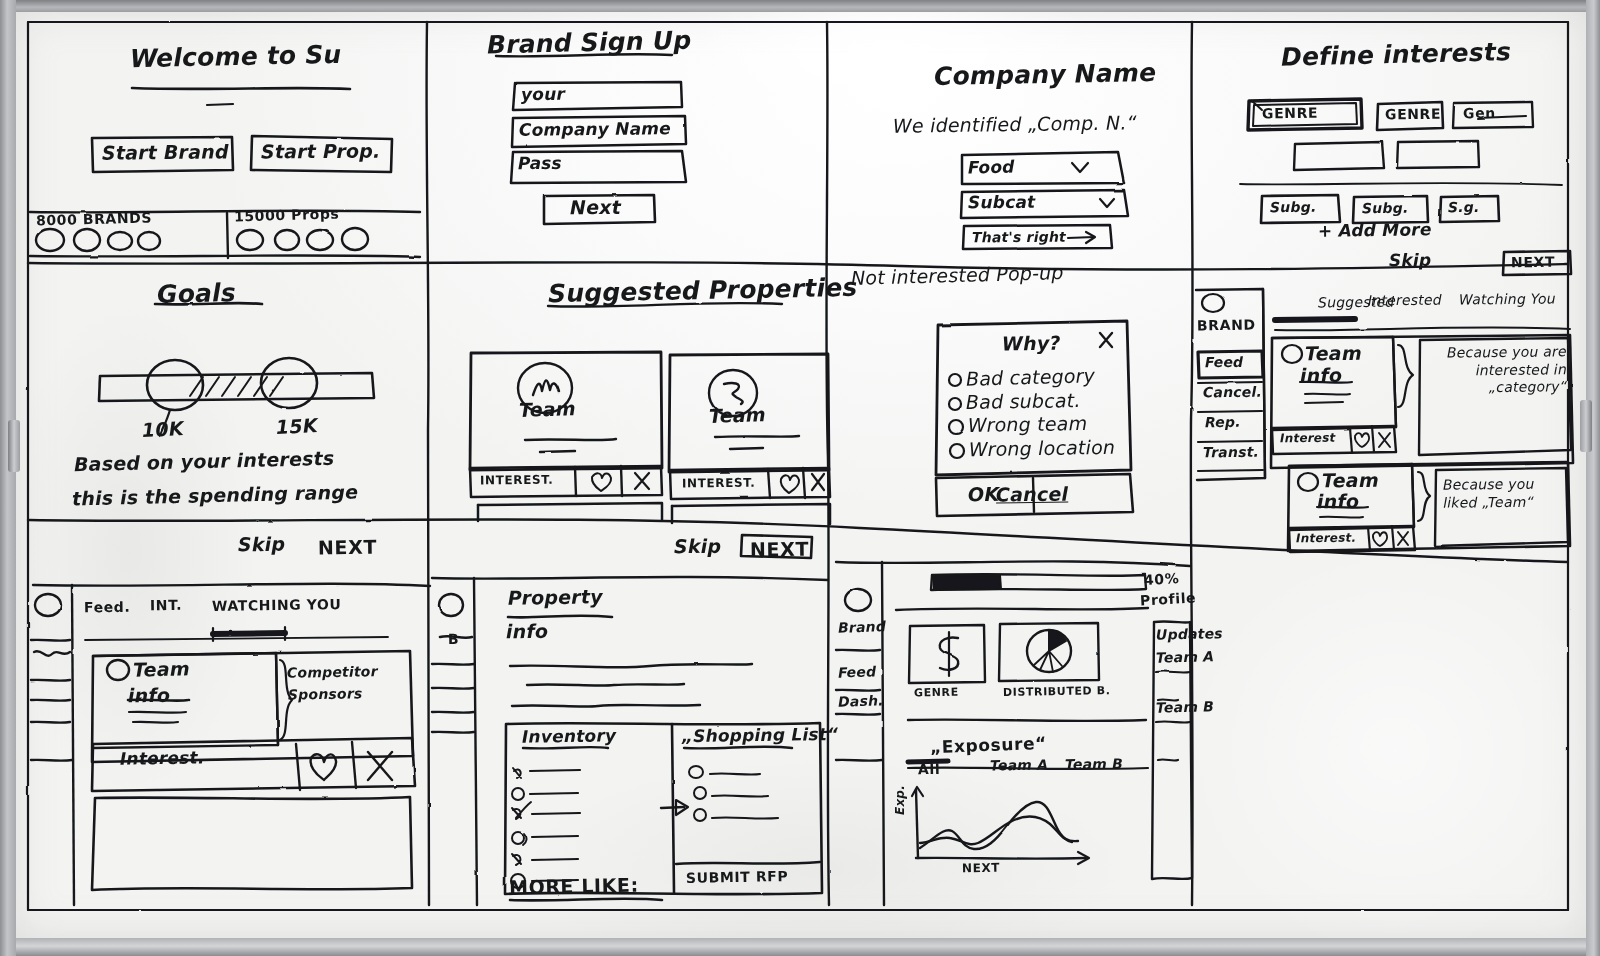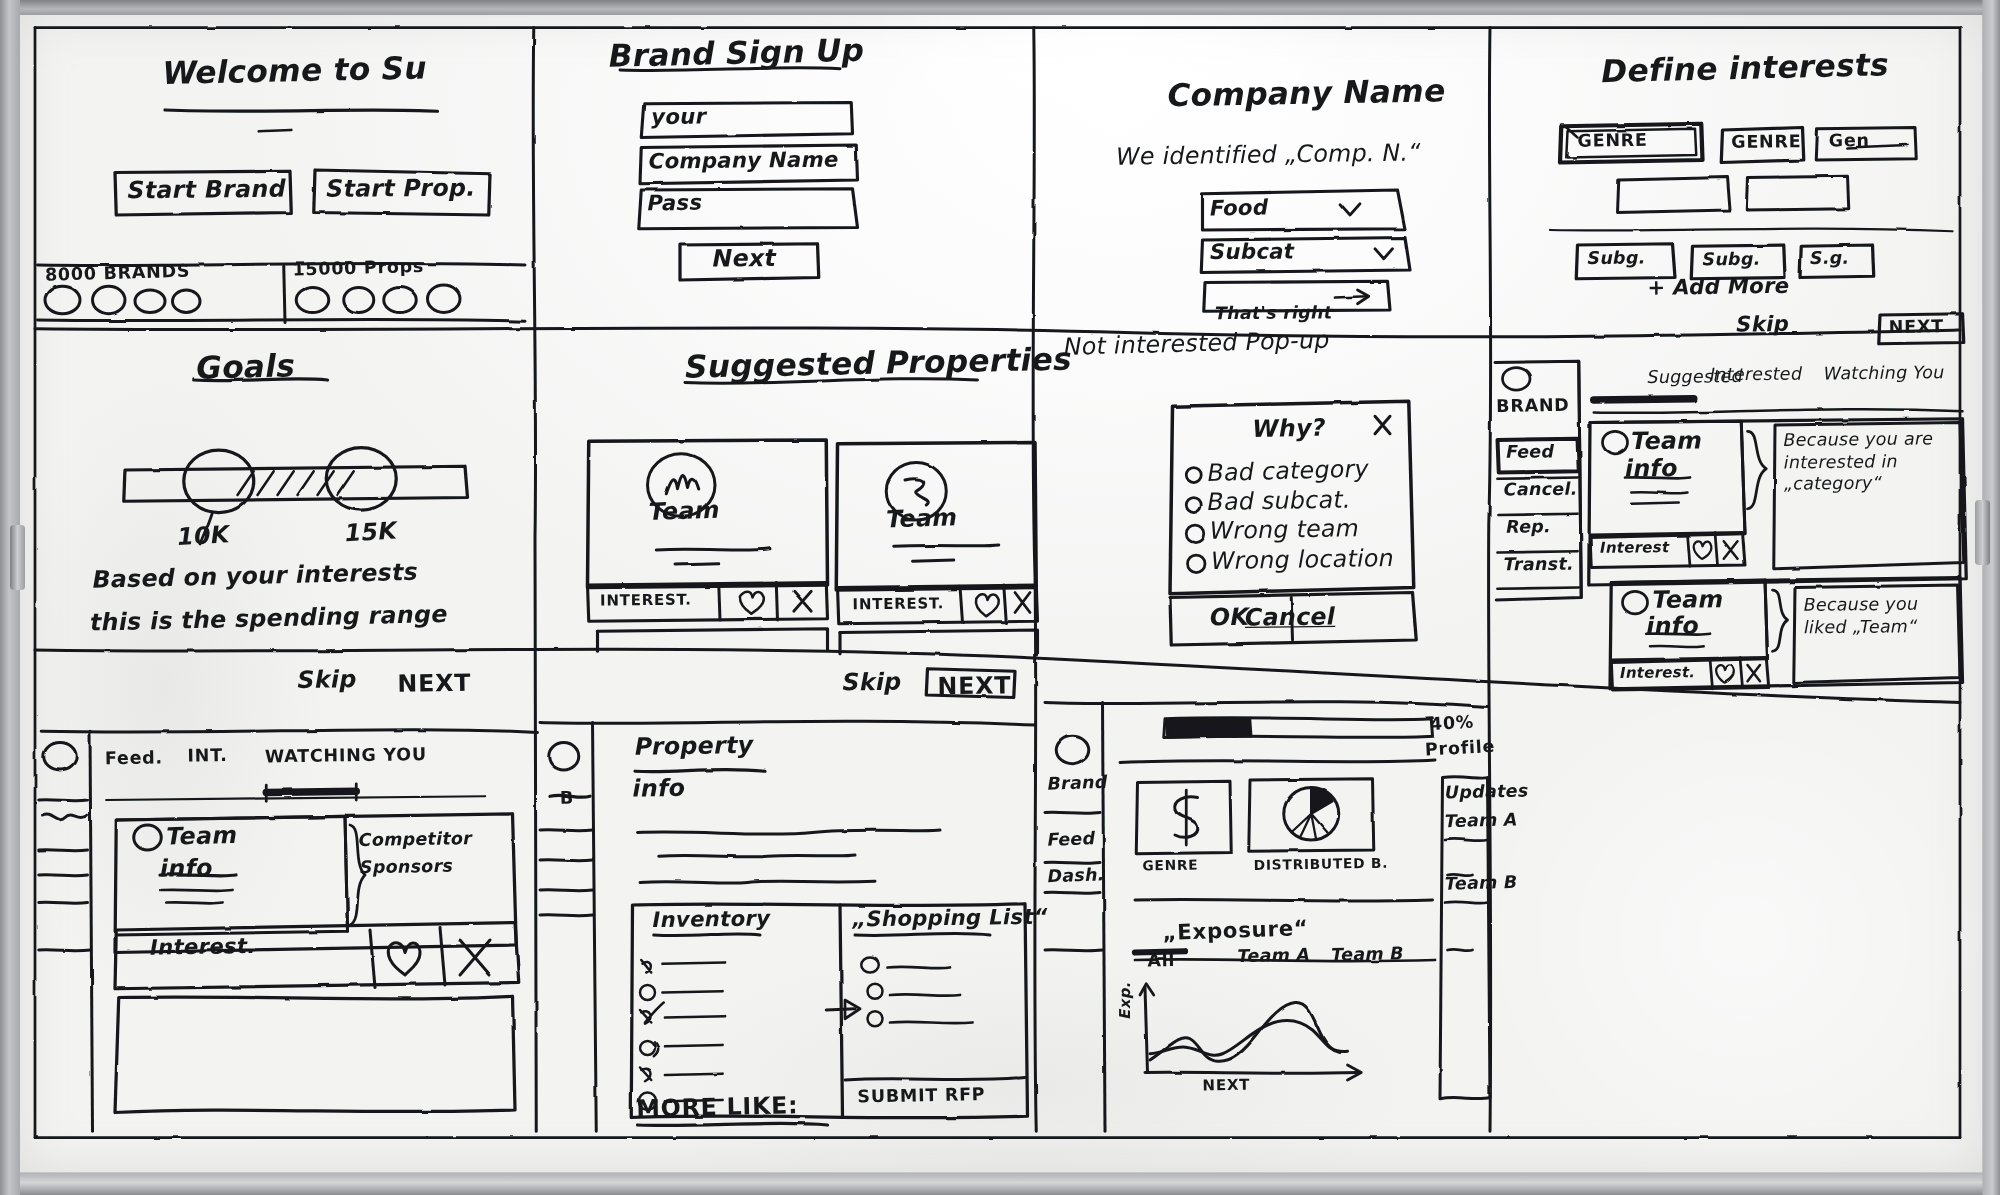--- a/index.html
+++ b/index.html
@@ -403,21 +403,21 @@
   <div class="hand hw t-title" style="left:487px;top:30px;transform:rotate(-1.4deg);">Brand Sign Up</div>
   <div class="hand hw t-md" style="left:521px;top:86px;transform:rotate(-0.6deg);">your</div>
   <div class="hand hw t-md" style="left:519px;top:121px;transform:rotate(-0.6deg);">Company Name</div>
   <div class="hand hw t-md" style="left:518px;top:155px;transform:rotate(-0.6deg);">Pass</div>
   <div class="hand hw t-sub" style="left:570px;top:198px;transform:rotate(-0.4deg);">Next</div>
 
   <div class="hand hw t-title" style="left:934px;top:62px;transform:rotate(-1deg);">Company Name</div>
   <div class="hand hwn t-sub" style="left:893px;top:115px;transform:rotate(-0.8deg);">We identified „Comp. N.“</div>
   <div class="hand hw t-md" style="left:968px;top:159px;transform:rotate(-1deg);">Food</div>
   <div class="hand hw t-md" style="left:968px;top:194px;transform:rotate(-0.4deg);">Subcat</div>
-  <div class="hand hw t-sm" style="left:972px;top:244px;transform:rotate(-0.4deg);">That's right</div>
+  <div class="hand hw t-sm" style="left:972px;top:230px;transform:rotate(-0.4deg);">That's right</div>
 
   <div class="hand hw t-title" style="left:1281px;top:42px;transform:rotate(-1.4deg);">Define interests</div>
   <div class="hand cap t-sm" style="left:1262px;top:106px;transform:rotate(-0.8deg);">GENRE</div>
   <div class="hand cap t-sm" style="left:1385px;top:107px;transform:rotate(-0.6deg);">GENRE</div>
   <div class="hand cap t-sm" style="left:1463px;top:106px;transform:rotate(-0.6deg);">Gen</div>
   <div class="hand hw t-sm" style="left:1270px;top:200px;transform:rotate(-0.5deg);">Subg.</div>
   <div class="hand hw t-sm" style="left:1362px;top:201px;transform:rotate(-0.5deg);">Subg.</div>
   <div class="hand hw t-sm" style="left:1448px;top:200px;transform:rotate(-0.5deg);">S.g.</div>
   <div class="hand hw t-md" style="left:1318px;top:222px;transform:rotate(-0.8deg);">+ Add More</div>
   <div class="hand hw t-md" style="left:1389px;top:252px;transform:rotate(-0.8deg);">Skip</div>
@@ -452,21 +452,21 @@
   <div class="hand hw t-sm" style="left:1205px;top:355px;transform:rotate(-0.6deg);">Feed</div>
   <div class="hand hw t-sm" style="left:1203px;top:385px;transform:rotate(-0.6deg);">Cancel.</div>
   <div class="hand hw t-sm" style="left:1205px;top:415px;transform:rotate(-0.6deg);">Rep.</div>
   <div class="hand hw t-sm" style="left:1203px;top:445px;transform:rotate(-0.6deg);">Transt.</div>
   <div class="hand hwn t-sm" style="left:1318px;top:295px;transform:rotate(-0.6deg);">Suggested</div>
   <div class="hand hwn t-sm" style="left:1368px;top:293px;transform:rotate(-0.6deg);">Interested</div>
   <div class="hand hwn t-sm" style="left:1459px;top:292px;transform:rotate(-0.6deg);">Watching You</div>
   <div class="hand hw t-sub" style="left:1305px;top:344px;transform:rotate(-0.6deg);">Team</div>
   <div class="hand hw t-sub" style="left:1300px;top:366px;transform:rotate(-0.6deg);">info</div>
   <div class="hand hw t-xs" style="left:1280px;top:432px;transform:rotate(-0.6deg);">Interest</div>
-  <div class="hand hwn t-sm" style="left:1427px;top:344px;width:140px;white-space:normal;line-height:1.25;transform:rotate(-0.6deg);">Because you are interested in „category“</div>
+  <div class="hand hwn t-sm" style="left:1427px;top:344px;width:140px;white-space:normal;line-height:1.25;transform:rotate(-0.6deg);text-align:right;">Because you are interested in „category“</div>
   <div class="hand hw t-sub" style="left:1322px;top:471px;transform:rotate(-0.6deg);">Team</div>
   <div class="hand hw t-sub" style="left:1317px;top:492px;transform:rotate(-0.6deg);">info</div>
   <div class="hand hw t-xs" style="left:1296px;top:532px;transform:rotate(-0.6deg);">Interest.</div>
   <div class="hand hwn t-sm" style="left:1443px;top:476px;width:125px;white-space:normal;line-height:1.25;transform:rotate(-0.6deg);">Because you liked „Team“</div>
 
   <div class="hand cap t-sm" style="left:84px;top:600px;transform:rotate(-0.8deg);">Feed.</div>
   <div class="hand cap t-sm" style="left:150px;top:598px;transform:rotate(-0.8deg);">INT.</div>
   <div class="hand cap t-sm" style="left:212px;top:598px;transform:rotate(-0.8deg);">WATCHING YOU</div>
   <div class="hand hw t-sub" style="left:133px;top:660px;transform:rotate(-1.4deg);">Team</div>
   <div class="hand hw t-sub" style="left:128px;top:686px;transform:rotate(-0.8deg);">info</div>

